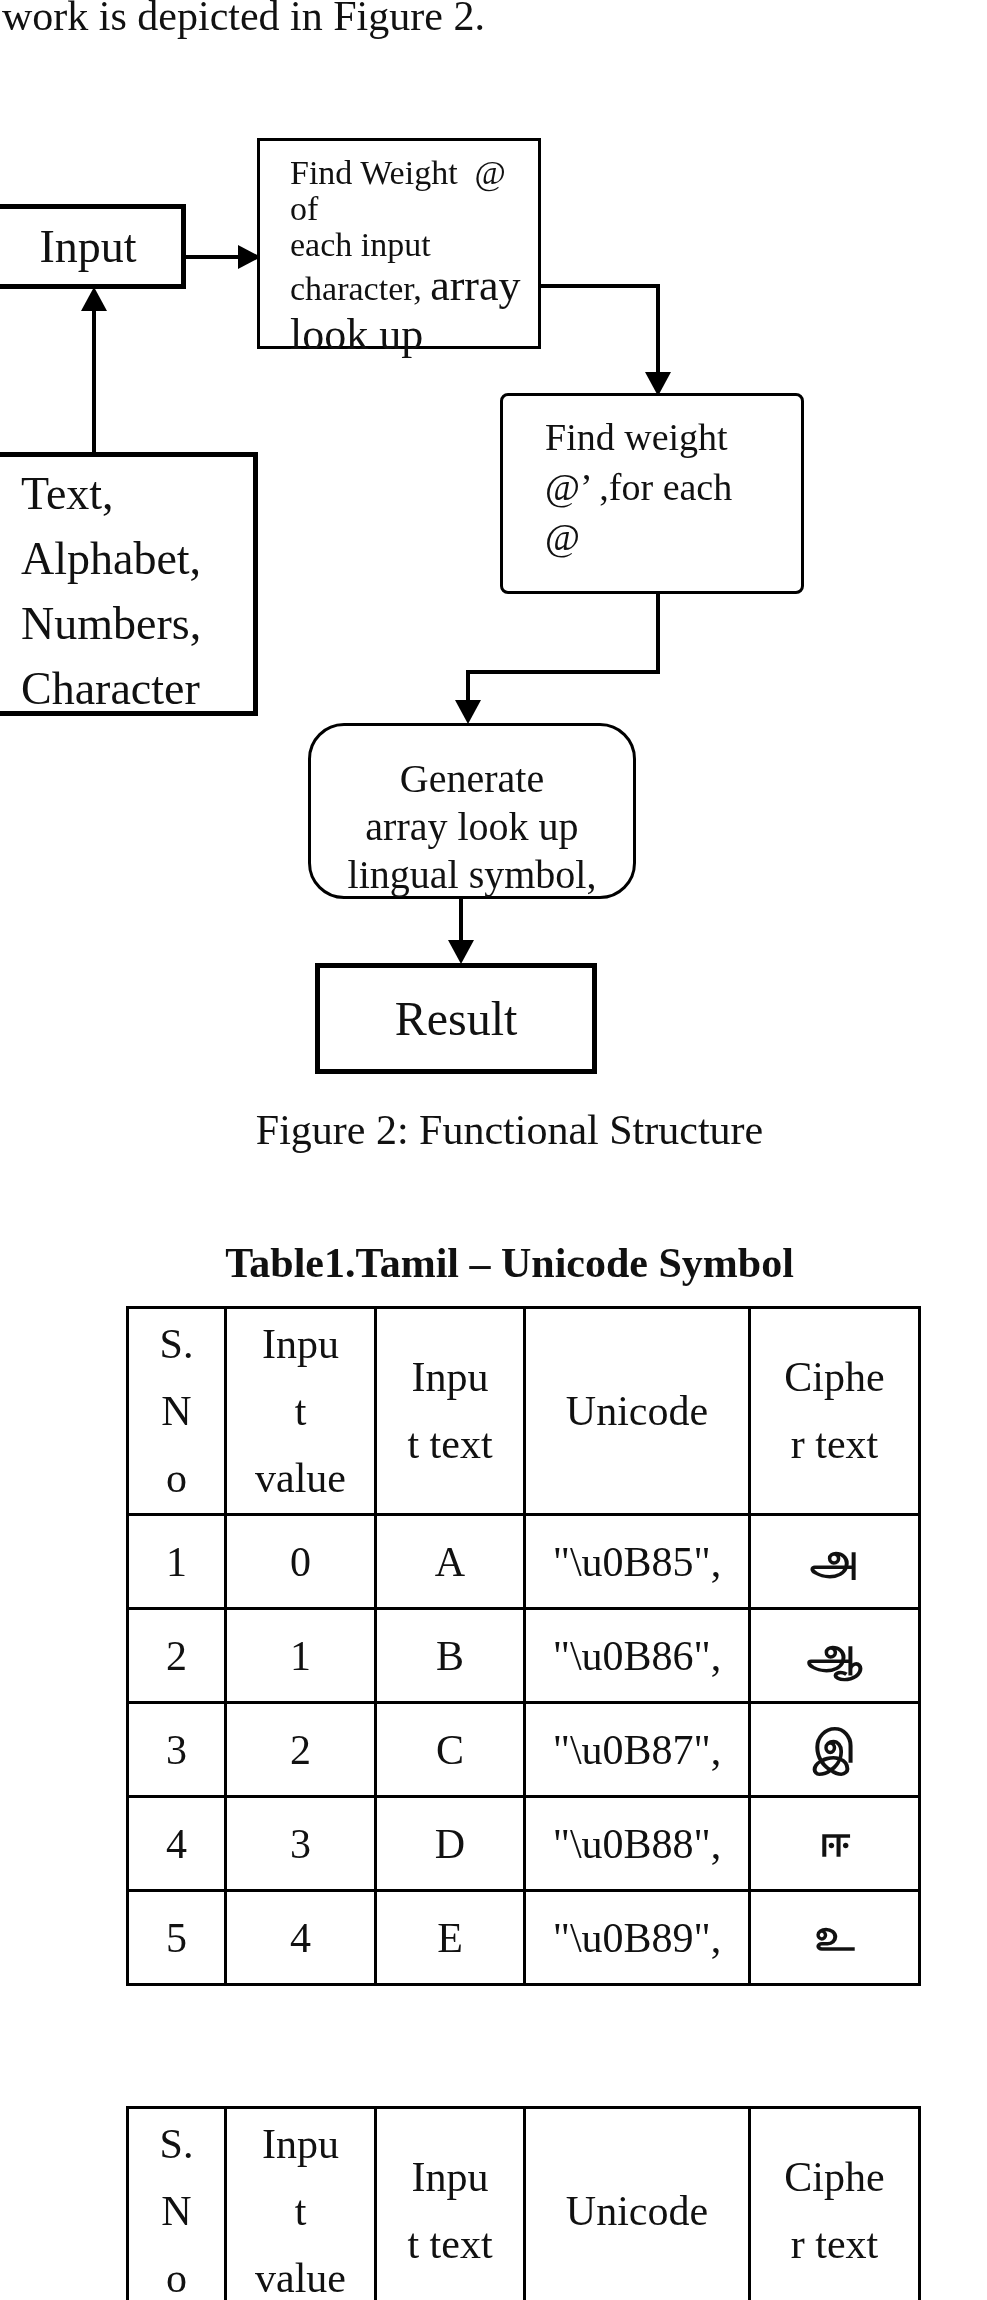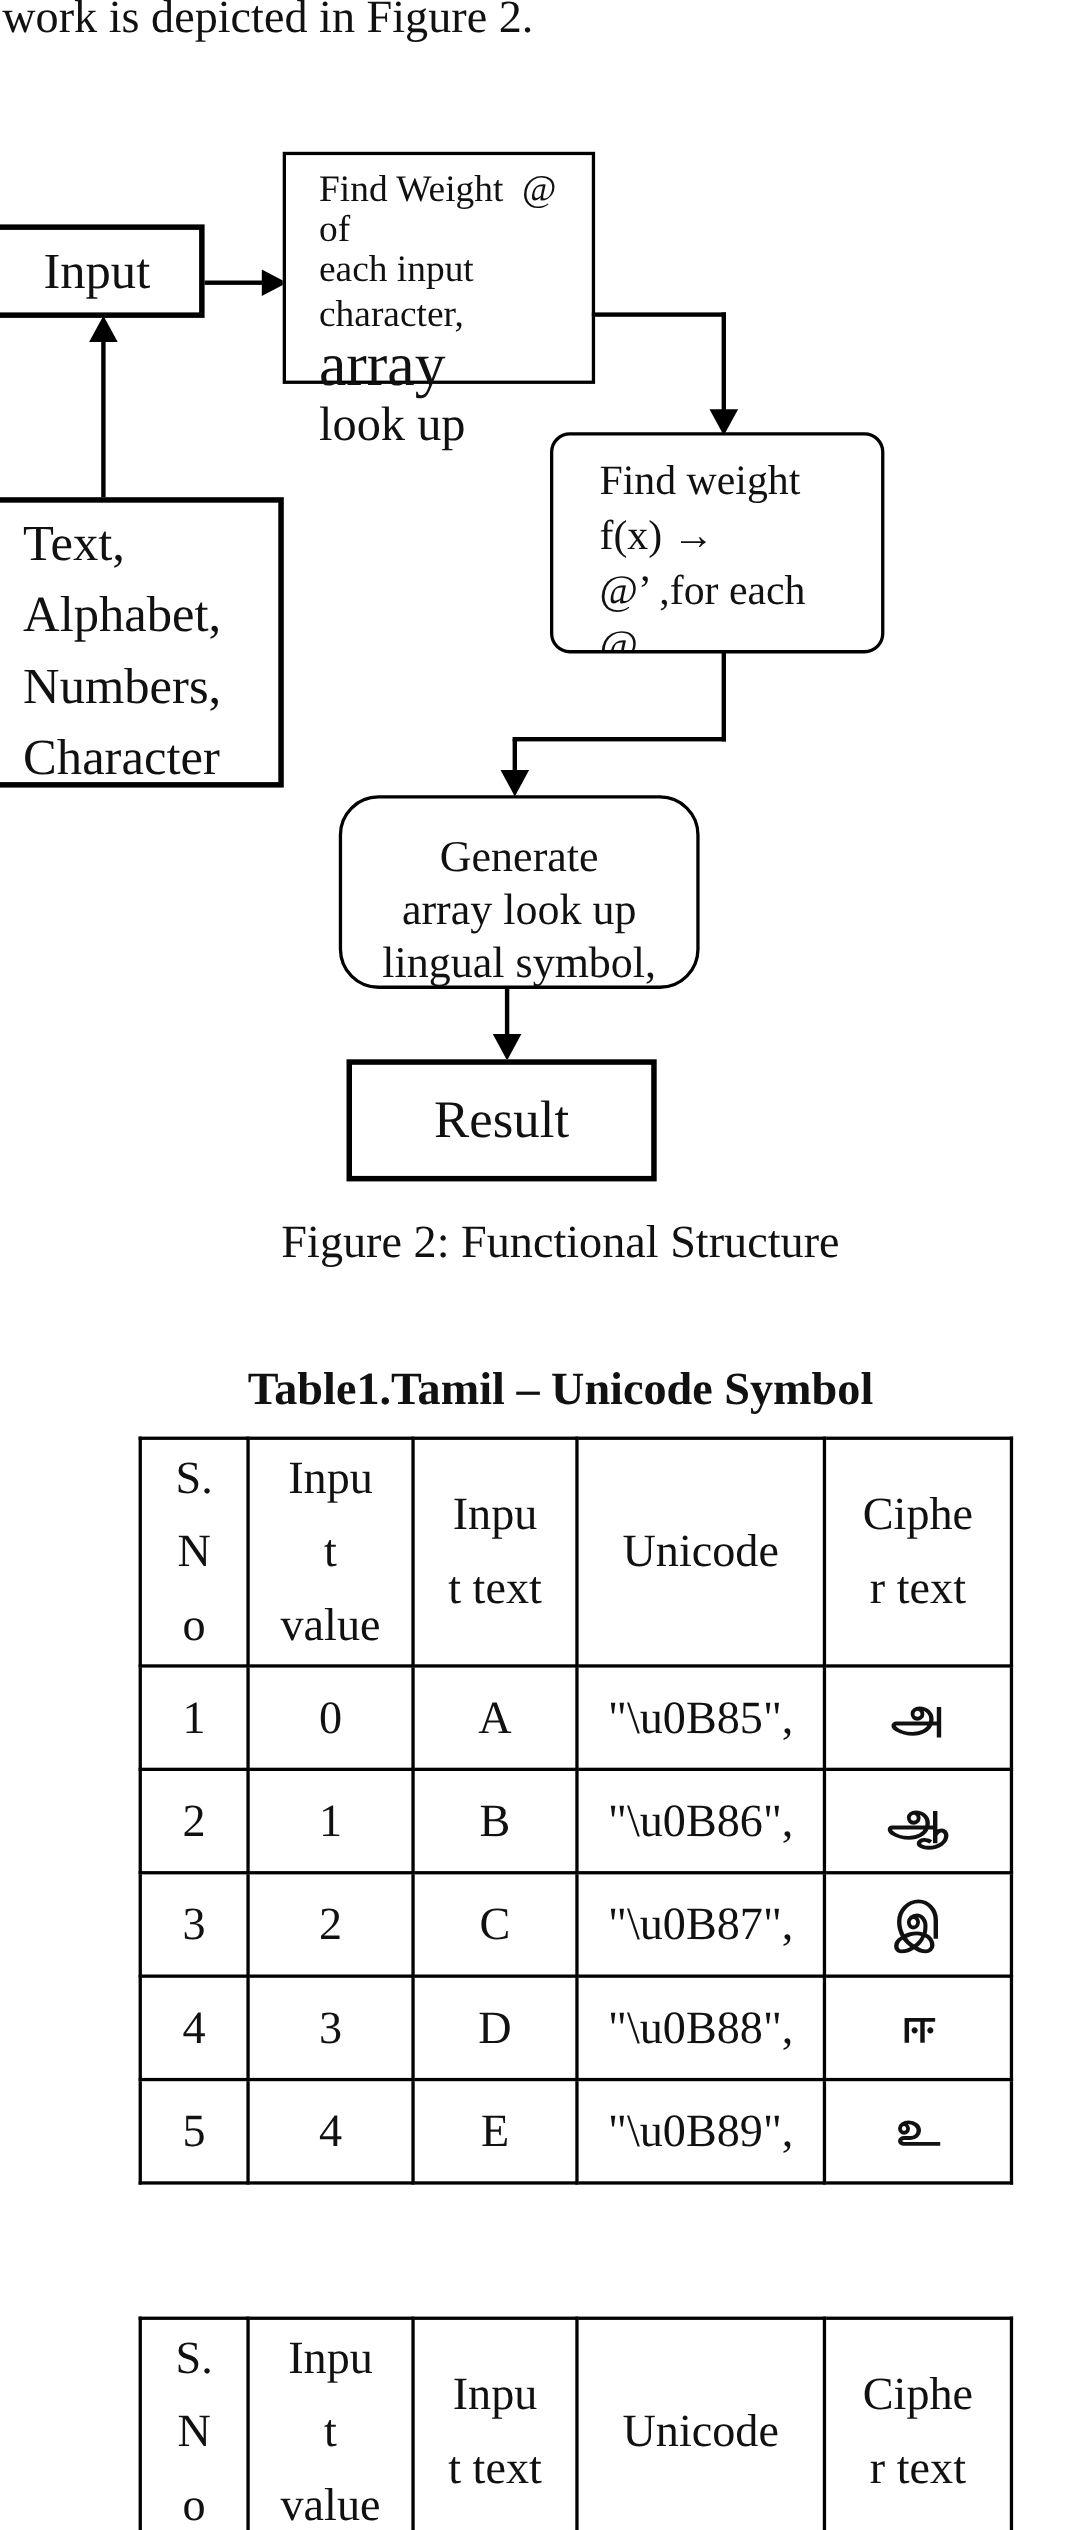--- a/index.html
+++ b/index.html
@@ -21,21 +21,21 @@
   
   .line{background:#000;}
   .tri{width:0;height:0;}
   .tri-right{border-left:23px solid #000;border-top:12px solid transparent;border-bottom:12px solid transparent;}
   .tri-down{border-top:24px solid #000;border-left:13px solid transparent;border-right:13px solid transparent;}
   .tri-up{border-bottom:24px solid #000;border-left:13px solid transparent;border-right:13px solid transparent;}
   
   .top-text{font-size:42px;}
   .caption{left:0;width:987px;text-align:center;font-size:42px;padding-left:16px;}
   .fw-line{line-height:36px;font-size:34px;}
-  .fw-line .lg{font-size:56px;}
+  .fw-line .lg{font-size:44px;}
   .fw-big{line-height:46px;font-size:44px;}
   
   table{border-collapse:collapse;table-layout:fixed;}
   th,td{border:3px solid #000;text-align:center;vertical-align:middle;
         font-weight:normal;padding:0;overflow:hidden;}
   th{font-size:42px;line-height:67px;white-space:pre-line;}
   td{font-size:42px;}
   td.tamil{font-size:44px;font-weight:bold;}
 </style>
 </head>
@@ -56,23 +56,22 @@
     <div class="fw-line prewrap">Find Weight  @ of</div>
     <div class="fw-line">each input</div>
     <div class="fw-line" style="line-height:46px;"><span class="prewrap">character, </span><span class="lg">array</span></div>
     <div class="fw-big">look up</div>
   </div>
 
   <div class="abs line" style="left:538px;top:284px;width:122px;height:4px;"></div>
   <div class="abs line" style="left:656px;top:284px;width:4px;height:90px;"></div>
   <div class="abs tri tri-down" style="left:645px;top:372px;"></div>
 
-  <div class="abs rbox" style="left:500px;top:393px;width:304px;height:201px;border-radius:18px;overflow:hidden;padding:16px 0 0 42px;font-size:38px;line-height:50px;">
+  <div class="abs rbox" style="left:500px;top:393px;width:304px;height:201px;border-radius:8px;overflow:hidden;padding:16px 0 0 42px;font-size:38px;line-height:50px;">
     <div>Find weight</div>
-    <div>f(x) →</div>
     <div>@’ ,for each</div>
     <div>@</div>
   </div>
 
   <div class="abs line" style="left:656px;top:592px;width:4px;height:82px;"></div>
   <div class="abs line" style="left:466px;top:670px;width:194px;height:4px;"></div>
   <div class="abs line" style="left:466px;top:672px;width:4px;height:32px;"></div>
   <div class="abs tri tri-down" style="left:455px;top:700px;"></div>
 
   <div class="abs rbox" style="left:308px;top:723px;width:328px;height:176px;border-radius:36px;text-align:center;padding-top:29px;font-size:40px;line-height:48px;">

